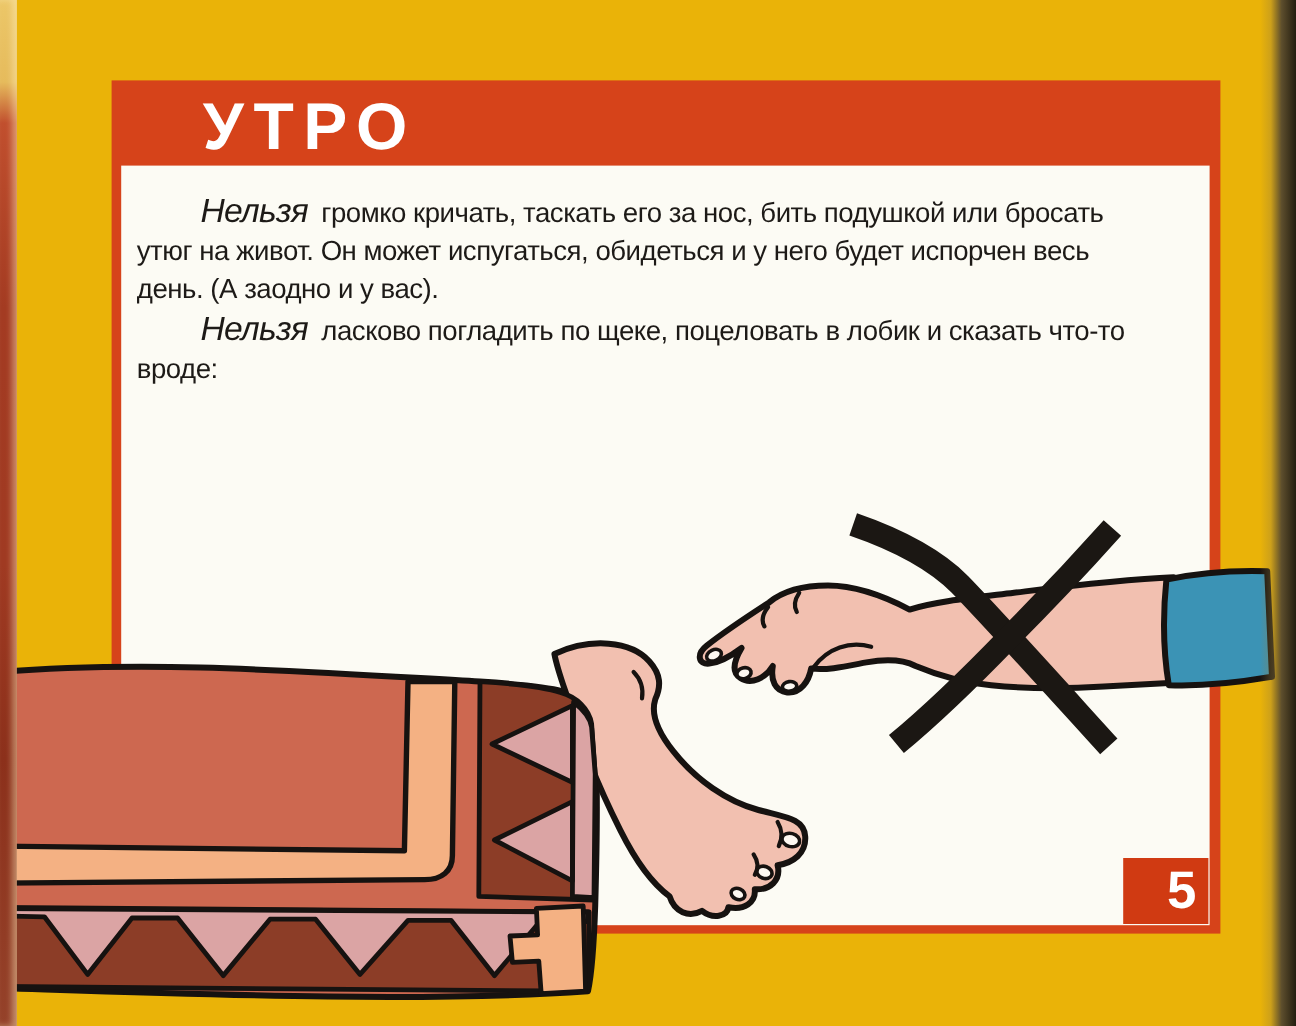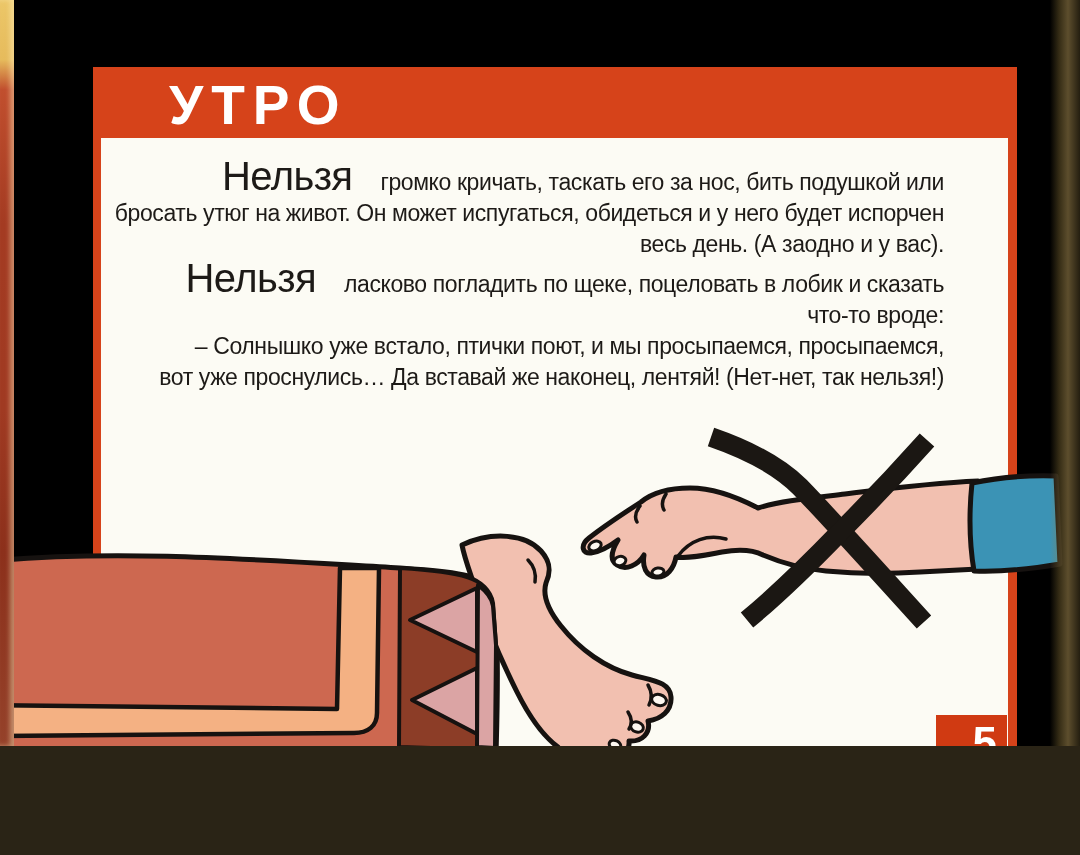--- a/index.html
+++ b/index.html
@@ -1,32 +1,32 @@
 <!DOCTYPE html>
 <html><head>
 <meta charset="utf-8">
 <style>
   html,body{margin:0;padding:0;background:#2a2416;}
-  #screen{position:relative;width:1080px;height:746px;overflow:hidden;
-          background:#000000;font-family:"Liberation Sans",sans-serif;text-align:right;}
+  #screen{position:relative;width:1080px;height:855px;overflow:hidden;
+          background:#eab308;font-family:"Liberation Sans",sans-serif;}
   
   .frame{position:absolute;left:93px;top:67px;width:924px;height:711px;
          background:#d6431a;z-index:10;}
   .title{position:absolute;left:76px;top:0;height:71px;line-height:76px;
          font-size:55px;font-weight:bold;color:#ffffff;letter-spacing:8px;
          white-space:nowrap;}
   
   .panel{position:absolute;left:8px;top:71px;width:907px;height:633px;
          background:#fcfbf4;}
   .text{position:absolute;left:13px;top:20px;width:830px;
         font-size:23px;line-height:31px;letter-spacing:-0.4px;color:#1d1a17;}
   .para{margin:0;}
   .para.indent{text-indent:50px;}
   .para.lead-para{text-indent:53px;}
-  .lead{font-size:40px;line-height:36px;margin-right:28px;letter-spacing:-0.6px;}
+  .lead{font-size:28px;line-height:36px;margin-right:11px;letter-spacing:-0.6px;font-style:italic;}
   
   .pagenum-box{position:absolute;right:1px;bottom:1px;width:71px;height:55px;
         background:#d03a12;color:#fff;display:flex;align-items:center;
         justify-content:flex-end;padding-right:10px;box-sizing:border-box;
         font-size:44px;font-weight:bold;}
   
   svg.illu{position:absolute;left:0;top:0;z-index:40;pointer-events:none;}
   
   .spine-edge{position:absolute;left:0;top:0;width:14px;height:100%;z-index:50;
         background:linear-gradient(180deg,#ecc768 0%,#e6bb5c 8%,#c14f2e 12%,
@@ -44,23 +44,20 @@
   <div class="frame">
     <div class="title">УТРО</div>
 
     <div class="panel">
       <div class="text">
         <p class="para lead-para">
           <span class="lead">Нельзя</span><span>громко кричать, таскать его за нос, бить подушкой или бросать утюг на живот. Он может испугаться, обидеться и у него будет испорчен весь день. (А заодно и у вас).</span>
         </p>
         <p class="para lead-para">
           <span class="lead">Нельзя</span><span>ласково погладить по щеке, поцеловать в лобик и сказать что-то вроде:</span>
-        </p>
-        <p class="para indent">
-          <span>– Солнышко уже встало, птички поют, и мы просыпаемся, просыпаемся, вот уже проснулись… Да вставай же наконец, лентяй! (Нет-нет, так нельзя!)</span>
         </p>
       </div>
 
       <div class="pagenum-box">
         <span>5</span>
       </div>
     </div>
   </div>
 
   <svg class="illu" width="1080" height="855" viewBox="0 0 1080 855">

